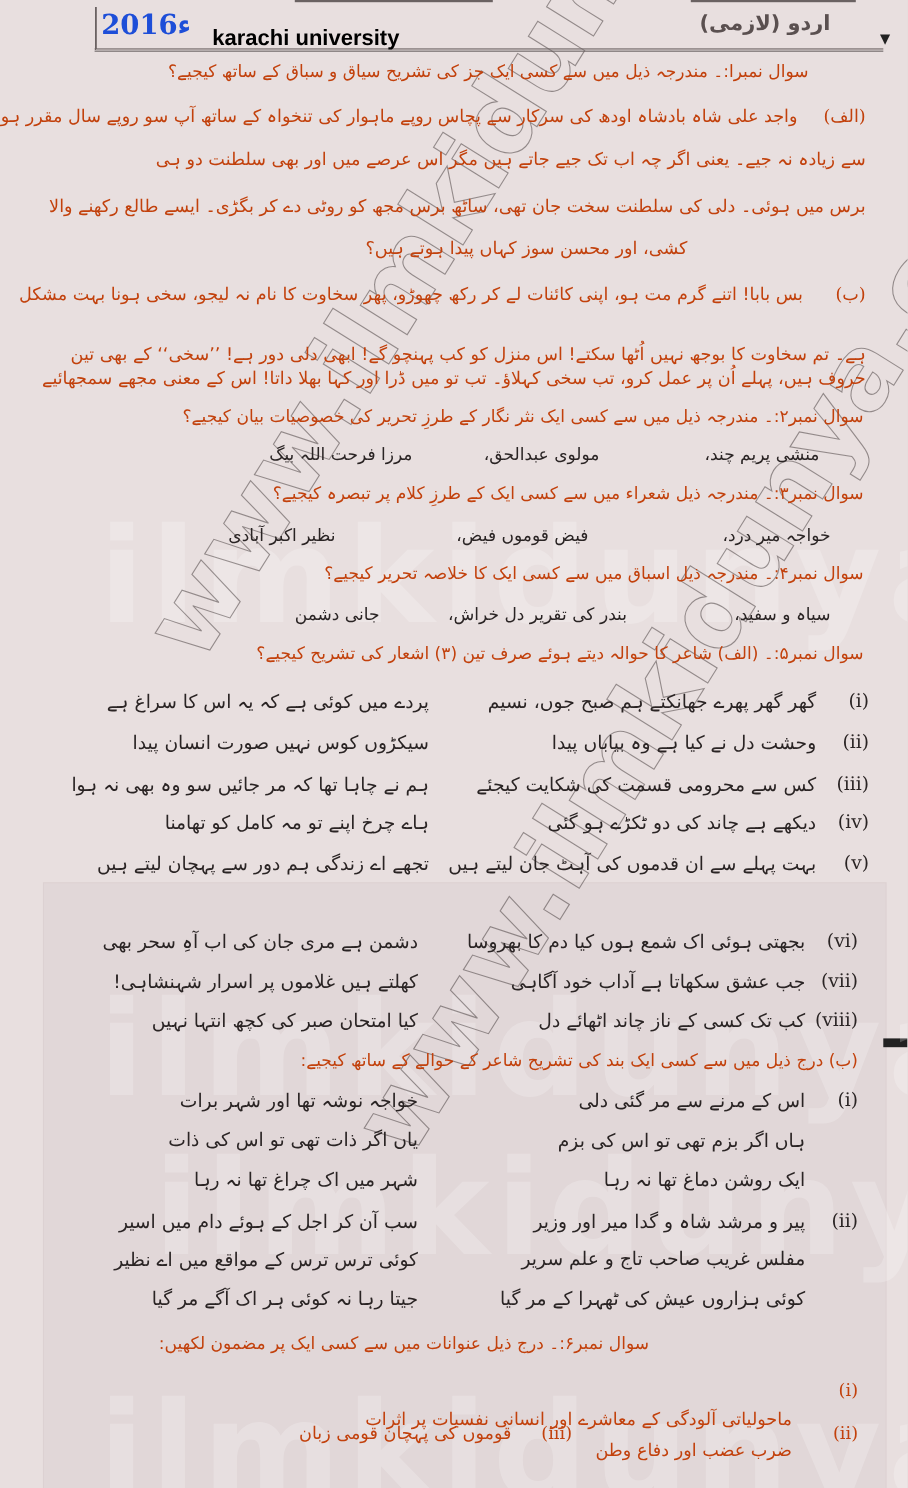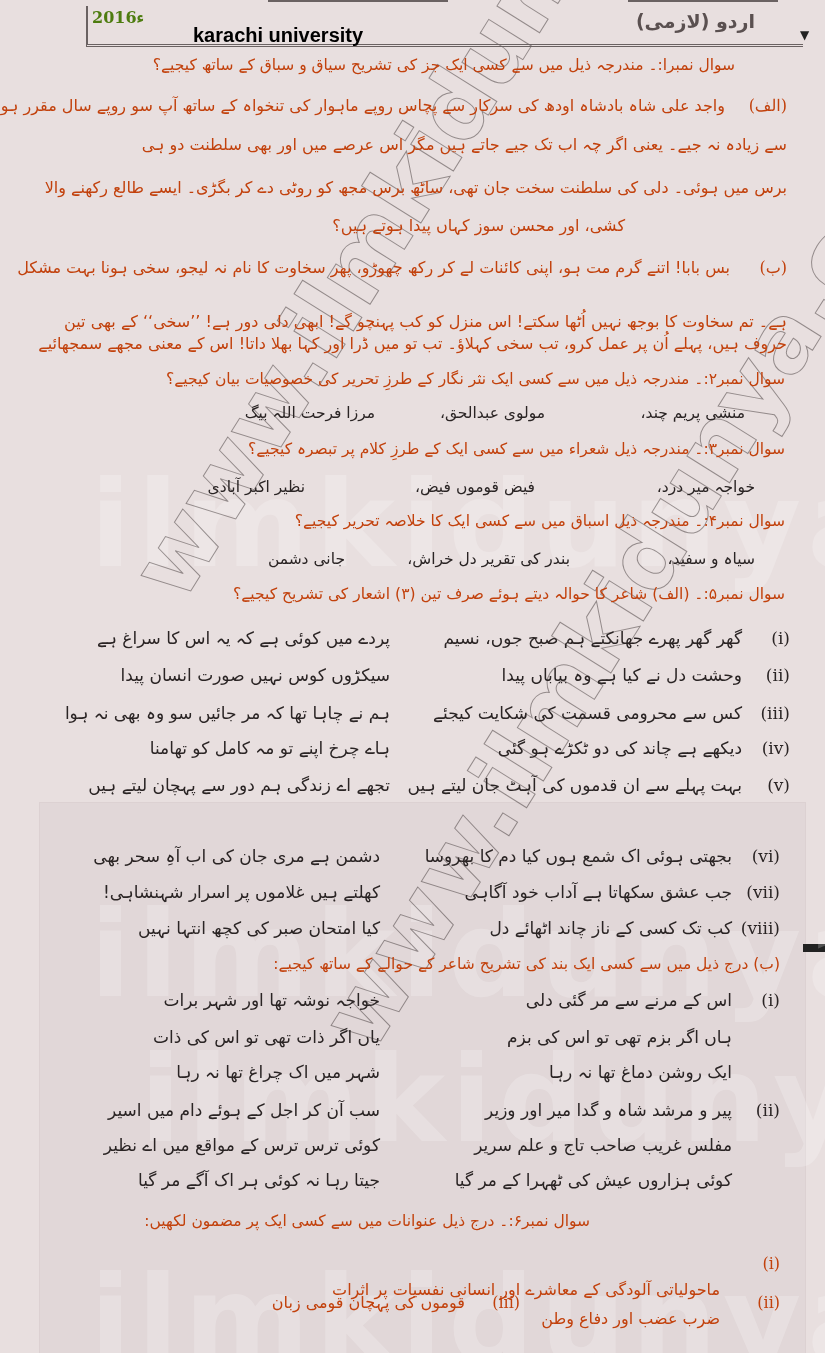--- a/index.html
+++ b/index.html
@@ -17,21 +17,21 @@
     }
     .edge-bar { position: absolute; left: 803px; top: 944px; width: 22px; height: 8px; background: #222; }
 
     
     .header-box {
       position: absolute; left: 86px; top: 6px; width: 715px; height: 38px;
       border-left: 2px solid #6a6262; border-bottom: 3px double #6a6262;
     }
     .header-box .topline { position: absolute; left: 180px; top: -6px; width: 180px; height: 2px; background: #6a6262; }
     .header-box .topline2 { position: absolute; left: 540px; top: -6px; width: 150px; height: 2px; background: #6a6262; }
-    .year { position: absolute; left: 92px; top: 8px; font-family: "DejaVu Serif", serif; font-size: 16px; font-weight: bold; color: #4d7c0f; letter-spacing: 1px; }
+    .year { position: absolute; left: 92px; top: 8px; font-family: "DejaVu Serif", serif; font-size: 25px; font-weight: bold; color: #1d4ed8; letter-spacing: 1px; }
     .uni { position: absolute; left: 193px; top: 8px; font-family: "Liberation Sans", sans-serif; font-size: 20px; font-weight: bold; color: #000; margin-top: 16px; }
     .subject { position: absolute; right: 70px; top: 10px; font-size: 19px; font-weight: bold; color: #5a5050; direction: rtl; }
     .bullet-dot { position: absolute; left: 800px; top: 28px; font-size: 12px; color: #222; }
 
     .line {
       position: absolute; direction: rtl; text-align: right;
       font-family: "DejaVu Sans", sans-serif; font-size: 16px; white-space: nowrap; color: #c2410c;
     }
     .q { font-size: 15.5px; }
     .label { font-family: "DejaVu Serif", serif; }

